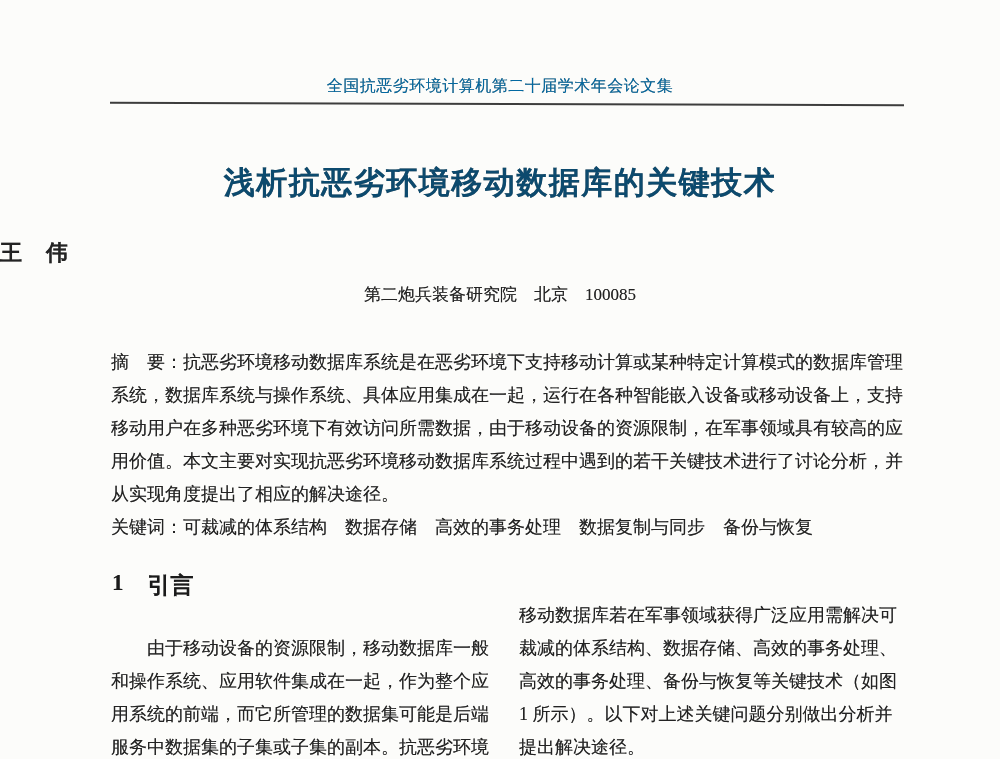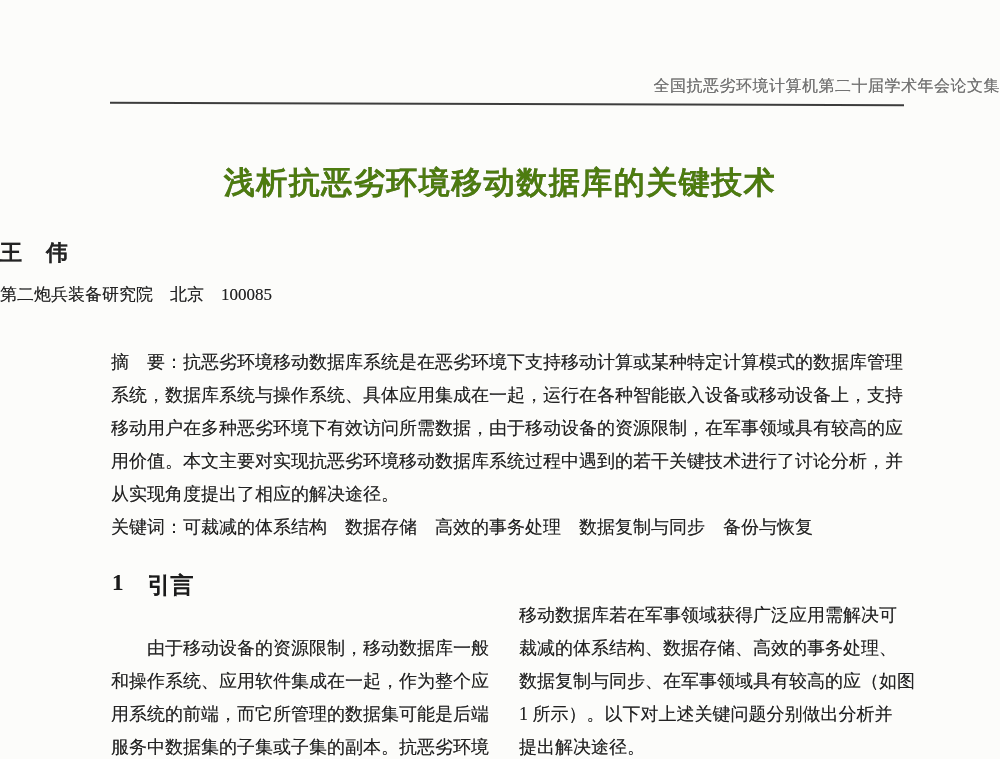--- a/index.html
+++ b/index.html
@@ -9,53 +9,53 @@
     height: 759px;
     background: #fcfcfa;
     font-family: "Liberation Serif", "DejaVu Serif", serif;
     color: #232323;
     overflow: hidden;
     text-shadow: 0 0 0.6px rgba(35,35,35,0.55);
   }
   .header-line {
     position: absolute;
     top: 76px; left: 0; right: 0;
-    text-align: right;
+    text-align: center;
     font-size: 16px;
     letter-spacing: 0.5px;
-    color: #737373;
+    color: #0369a1;
   }
   .rule {
     position: absolute;
     top: 103px; left: 110px;
     width: 794px; height: 2px;
     background: #3d3d3d;
     transform: rotate(0.18deg);
   }
   .paper-title {
     position: absolute;
     top: 162px; left: 0; right: 0;
     text-align: center;
     font-size: 31px;
     font-weight: bold;
     letter-spacing: 1.5px;
-    color: #4d7c0f;
+    color: #0c4a6e;
   }
   .author {
     position: absolute;
     top: 238px; left: 0; right: 0;
     text-align: left;
     font-size: 22px;
     font-weight: bold;
     letter-spacing: 1px;
   }
   .affiliation {
     position: absolute;
     top: 283px; left: 0; right: 0;
-    text-align: left;
+    text-align: center;
     font-size: 17px;
   }
   .abstract {
     position: absolute;
     top: 346px; left: 111px;
     width: 800px;
     font-size: 18px;
   }
   .abstract .text-line, .col .text-line {
     height: 33px;
@@ -116,18 +116,18 @@
   <div class="col col-left">
       <div class="text-line">由于移动设备的资源限制，移动数据库一般</div>
       <div class="text-line">和操作系统、应用软件集成在一起，作为整个应</div>
       <div class="text-line">用系统的前端，而它所管理的数据集可能是后端</div>
       <div class="text-line">服务中数据集的子集或子集的副本。抗恶劣环境</div>
     </div>
 
   <div class="col col-right">
       <div class="text-line">移动数据库若在军事领域获得广泛应用需解决可</div>
       <div class="text-line">裁减的体系结构、数据存储、高效的事务处理、</div>
-      <div class="text-line">数据复制与同步、在军事领域具有较高的应（如图</div>
+      <div class="text-line">高效的事务处理、备份与恢复等关键技术（如图</div>
       <div class="text-line">1 所示）。以下对上述关键问题分别做出分析并</div>
       <div class="text-line">提出解决途径。</div>
     </div>
 
 </div>
 
 </body></html>

